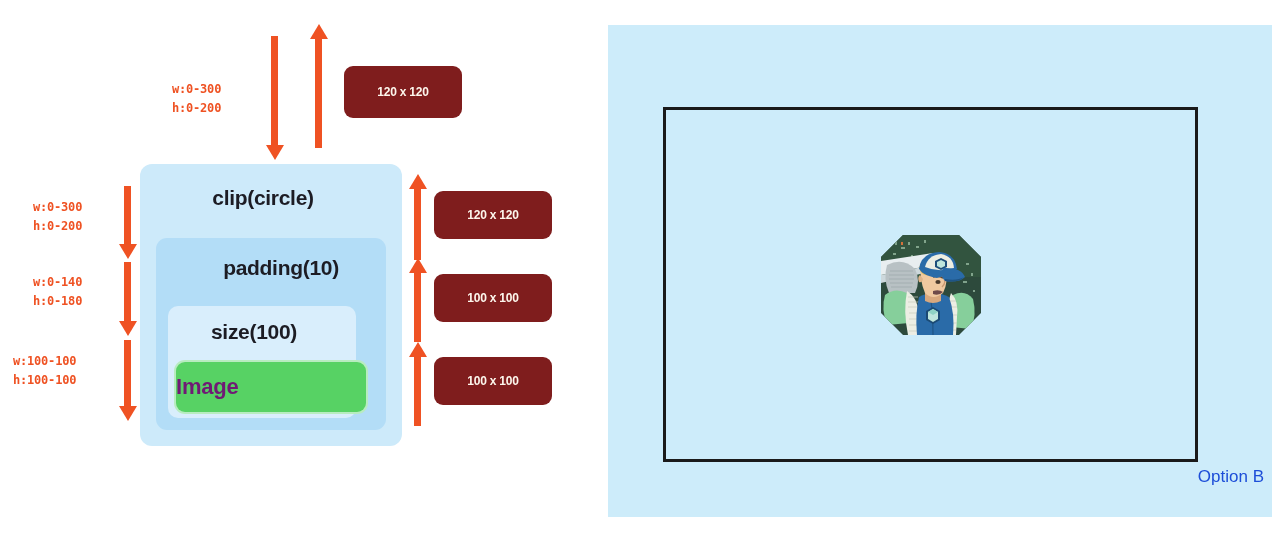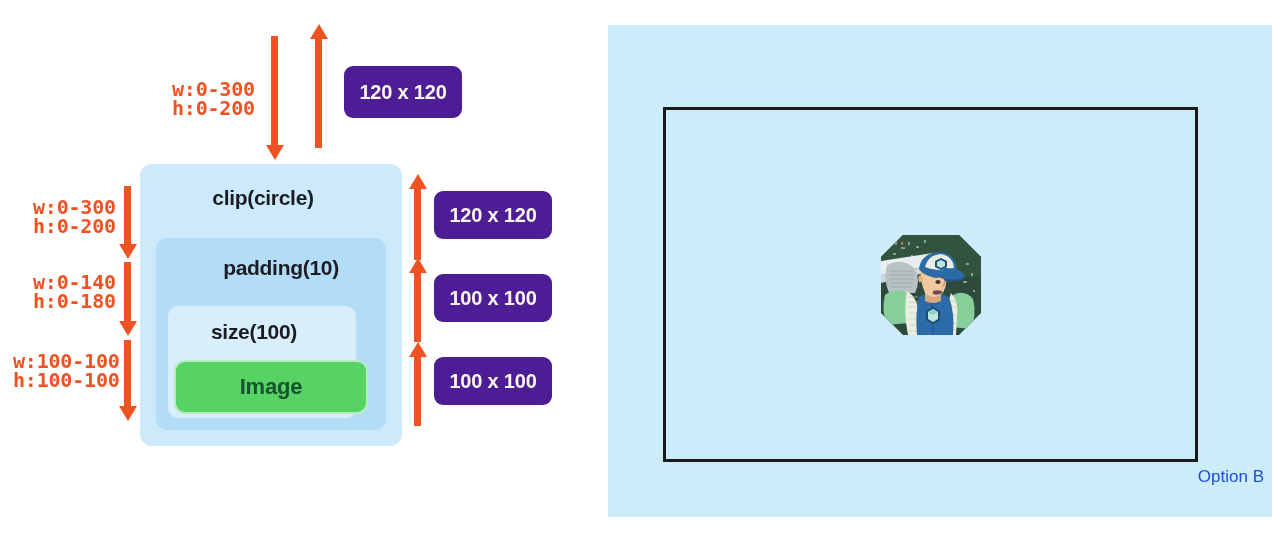--- a/index.html
+++ b/index.html
@@ -19,21 +19,21 @@
   #left-diagram {
     position: absolute;
     left: 0; top: 0;
     width: 600px; height: 534px;
   }
 
   .anno {
     position: absolute;
     color: #ef5223;
     font-family: "DejaVu Sans Mono", "Liberation Mono", monospace;
-    font-size: 20px;
+    font-size: 12px;
     font-weight: bold;
     line-height: 19px;
     letter-spacing: -0.2px;
     white-space: pre;
     text-align: left;
   }
 
   
   .arrow {
     position: absolute;
@@ -93,34 +93,34 @@
     left: 0; right: 16px;
     text-align: center;
     color: #1c1c24;
     font-size: 21px;
     font-weight: bold;
     letter-spacing: -0.3px;
   }
   .image-label {
     position: absolute;
     left: 0; right: 0; top: 12px;
-    text-align: center;
-    color: #14532d;
+    text-align: left;
+    color: #701a75;
     font-size: 22px;
     font-weight: bold;
     letter-spacing: -0.2px;
   }
 
   
   .badge {
     position: absolute;
-    background: #4c1d95;
+    background: #7f1d1d;
     border-radius: 9px;
     color: #fdf6ec;
-    font-size: 20px;
+    font-size: 12px;
     font-weight: bold;
     letter-spacing: -0.2px;
     display: flex;
     align-items: center;
     justify-content: center;
   }
 
   
   #right-panel {
     position: absolute;

